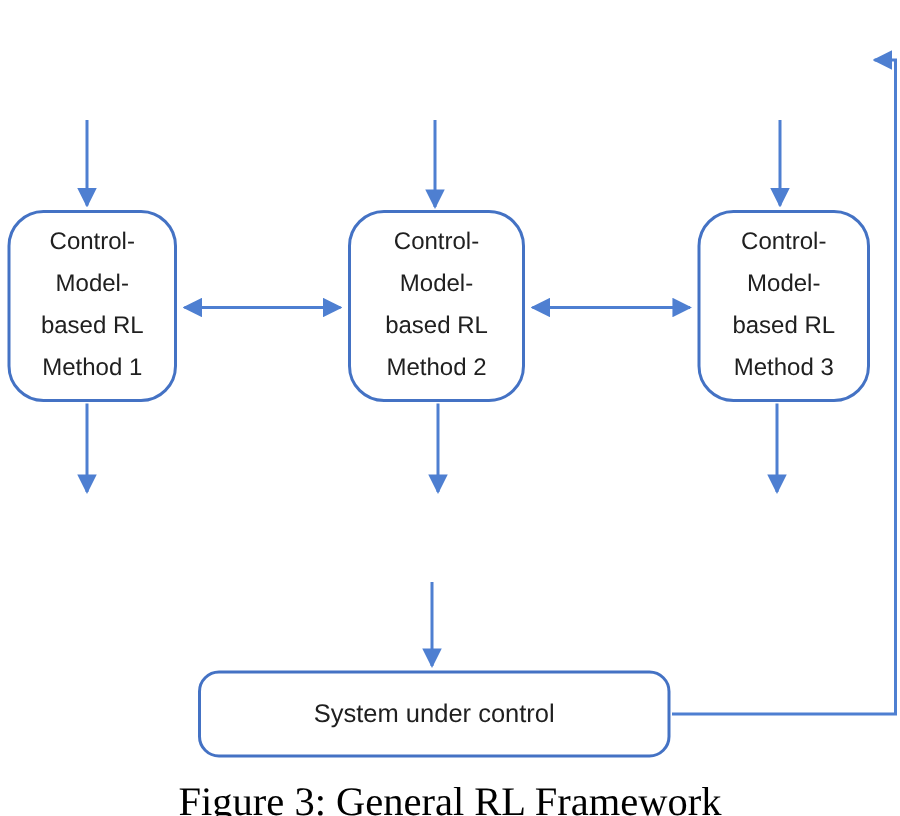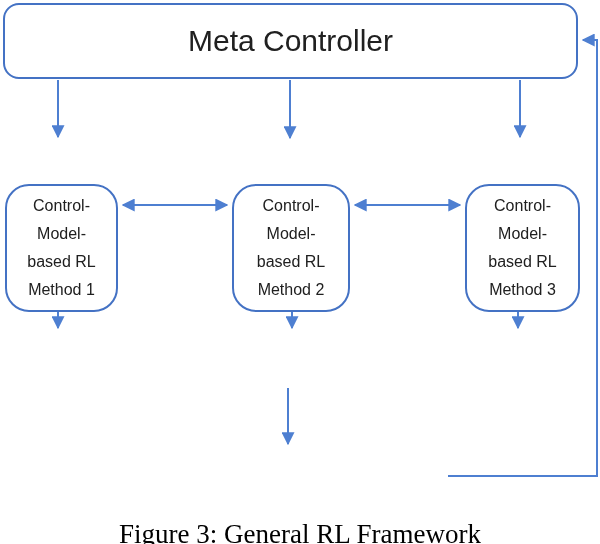--- a/index.html
+++ b/index.html
@@ -44,21 +44,20 @@
   .node-meta {
     left: 3px; top: 3px; width: 575px; height: 76px;
     border-radius: 16px;
     font-size: 30px;
   }
   .node-method {
     top: 140px; height: 128px;
     border-radius: 24px;
     font-size: 16px;
     line-height: 28px;
-    margin-top: 44px;
   }
   .node-method .node-label { white-space: pre-line; }
   .node-method-1 { left: 5px;   width: 113px; }
   .node-method-2 { left: 232px; width: 118px; }
   .node-method-3 { left: 465px; width: 115px; }
   .node-selection {
     left: 3px; top: 331px; width: 564px; height: 56px;
     border-radius: 14px;
     font-size: 16px;
   }
@@ -98,23 +97,20 @@
 
     <line x1="58" y1="269" x2="58" y2="328" marker-end="url(#arrow)"></line>
     <line x1="292" y1="269" x2="292" y2="328" marker-end="url(#arrow)"></line>
     <line x1="518" y1="269" x2="518" y2="328" marker-end="url(#arrow)"></line>
 
     <line x1="288" y1="388" x2="288" y2="444" marker-end="url(#arrow)"></line>
 
     <path class="flow" d="M 448 476 L 597 476 L 597 40 L 583 40" marker-end="url(#arrow)"></path>
   </svg>
 
-  <div class="node node-meta">
-    <span class="node-label">Meta Controller</span>
-  </div>
 
   <div class="node node-method node-method-1">
     <span class="node-label">Control-
 Model-
 based RL
 Method 1</span>
   </div>
 
   <div class="node node-method node-method-2">
     <span class="node-label">Control-
@@ -124,16 +120,19 @@
   </div>
 
   <div class="node node-method node-method-3">
     <span class="node-label">Control-
 Model-
 based RL
 Method 3</span>
   </div>
 
 
+  <div class="node node-system">
+    <span class="node-label">System under control</span>
+  </div>
 
   <div class="figure-caption">Figure 3: General RL Framework</div>
 
 </div>
 
 </body></html>

